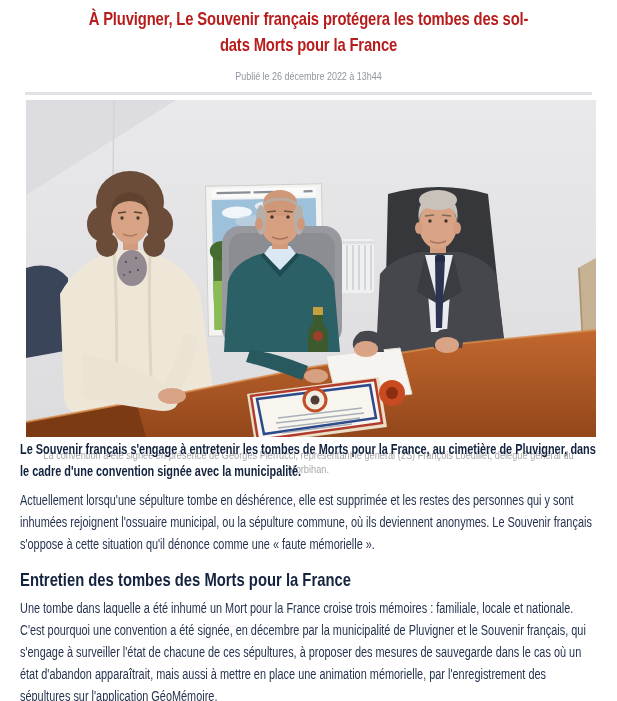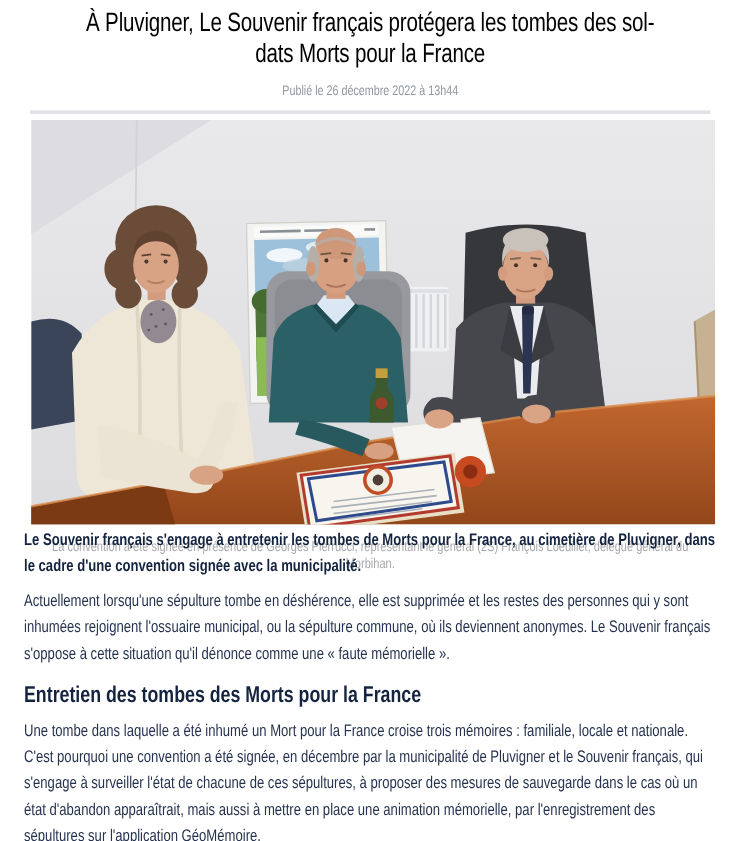--- a/index.html
+++ b/index.html
@@ -4,21 +4,21 @@
 <style>
   html,body{margin:0;padding:0;}
   body{
     width:617px;height:701px;overflow:hidden;background:#ffffff;
     font-family:"Liberation Sans",sans-serif;
     -webkit-font-smoothing:antialiased;
   }
   .page{padding:0 20px;position:relative;}
   
   .cond{width:740px;transform:scaleX(0.7797);transform-origin:0 50%;}
-  h1{margin:6px 0 0;color:#000000;font-weight:400;font-size:22px;line-height:26px;}
+  h1{margin:6px 0 0;color:#b91c1c;font-weight:700;font-size:19px;line-height:26px;}
   .h1line{display:block;white-space:nowrap;text-align:center;width:740px;
           transform:scaleX(0.7797);transform-origin:0 50%;letter-spacing:-0.2px;}
   .pub{margin-top:12px;text-align:center;color:#9096a1;font-size:11.5px;line-height:13px;}
   .divider{margin:9px 0 0 5px;width:567px;height:3px;background:#e2e2e6;}
   .photo{margin:5px 0 0 6px;width:570px;height:337px;display:block;}
   .photo svg{display:block;}
   .lead-wrap{position:relative;margin-top:1px;}
   .caption{position:absolute;top:10px;left:0;z-index:0;text-align:center;
            color:#a8a8ac;font-size:11.8px;line-height:14px;}
   .caption div{white-space:nowrap;}

